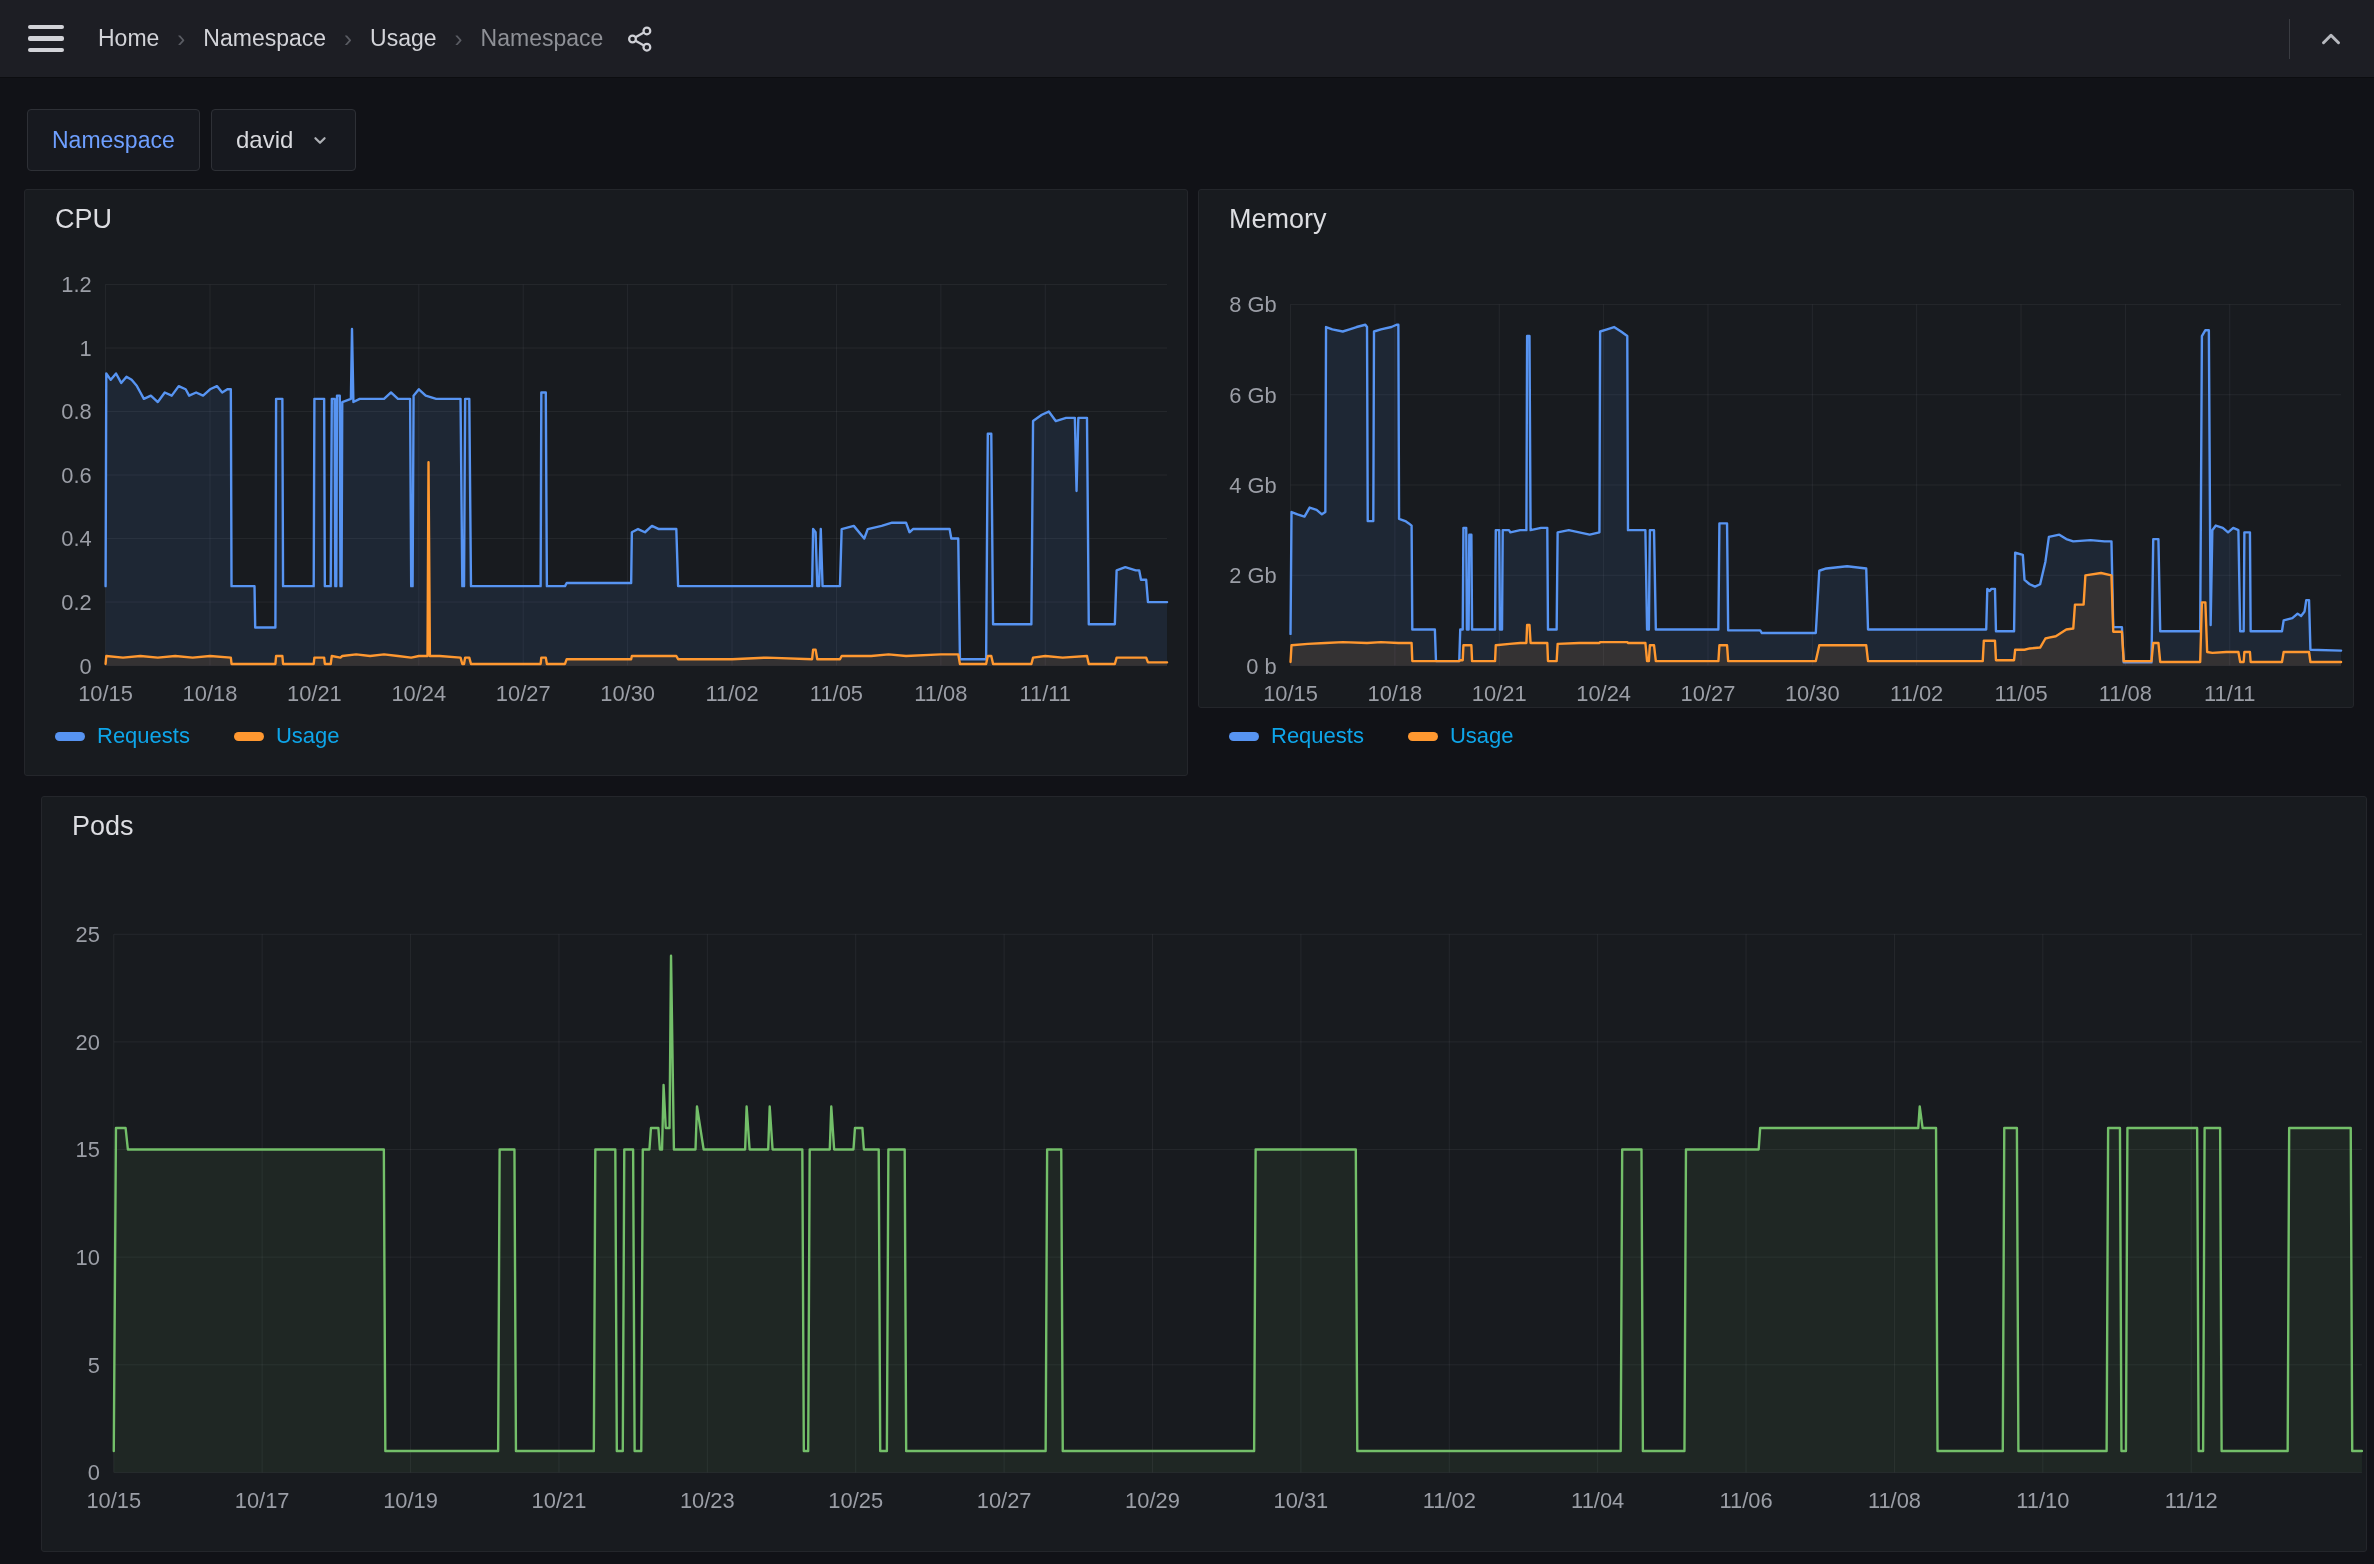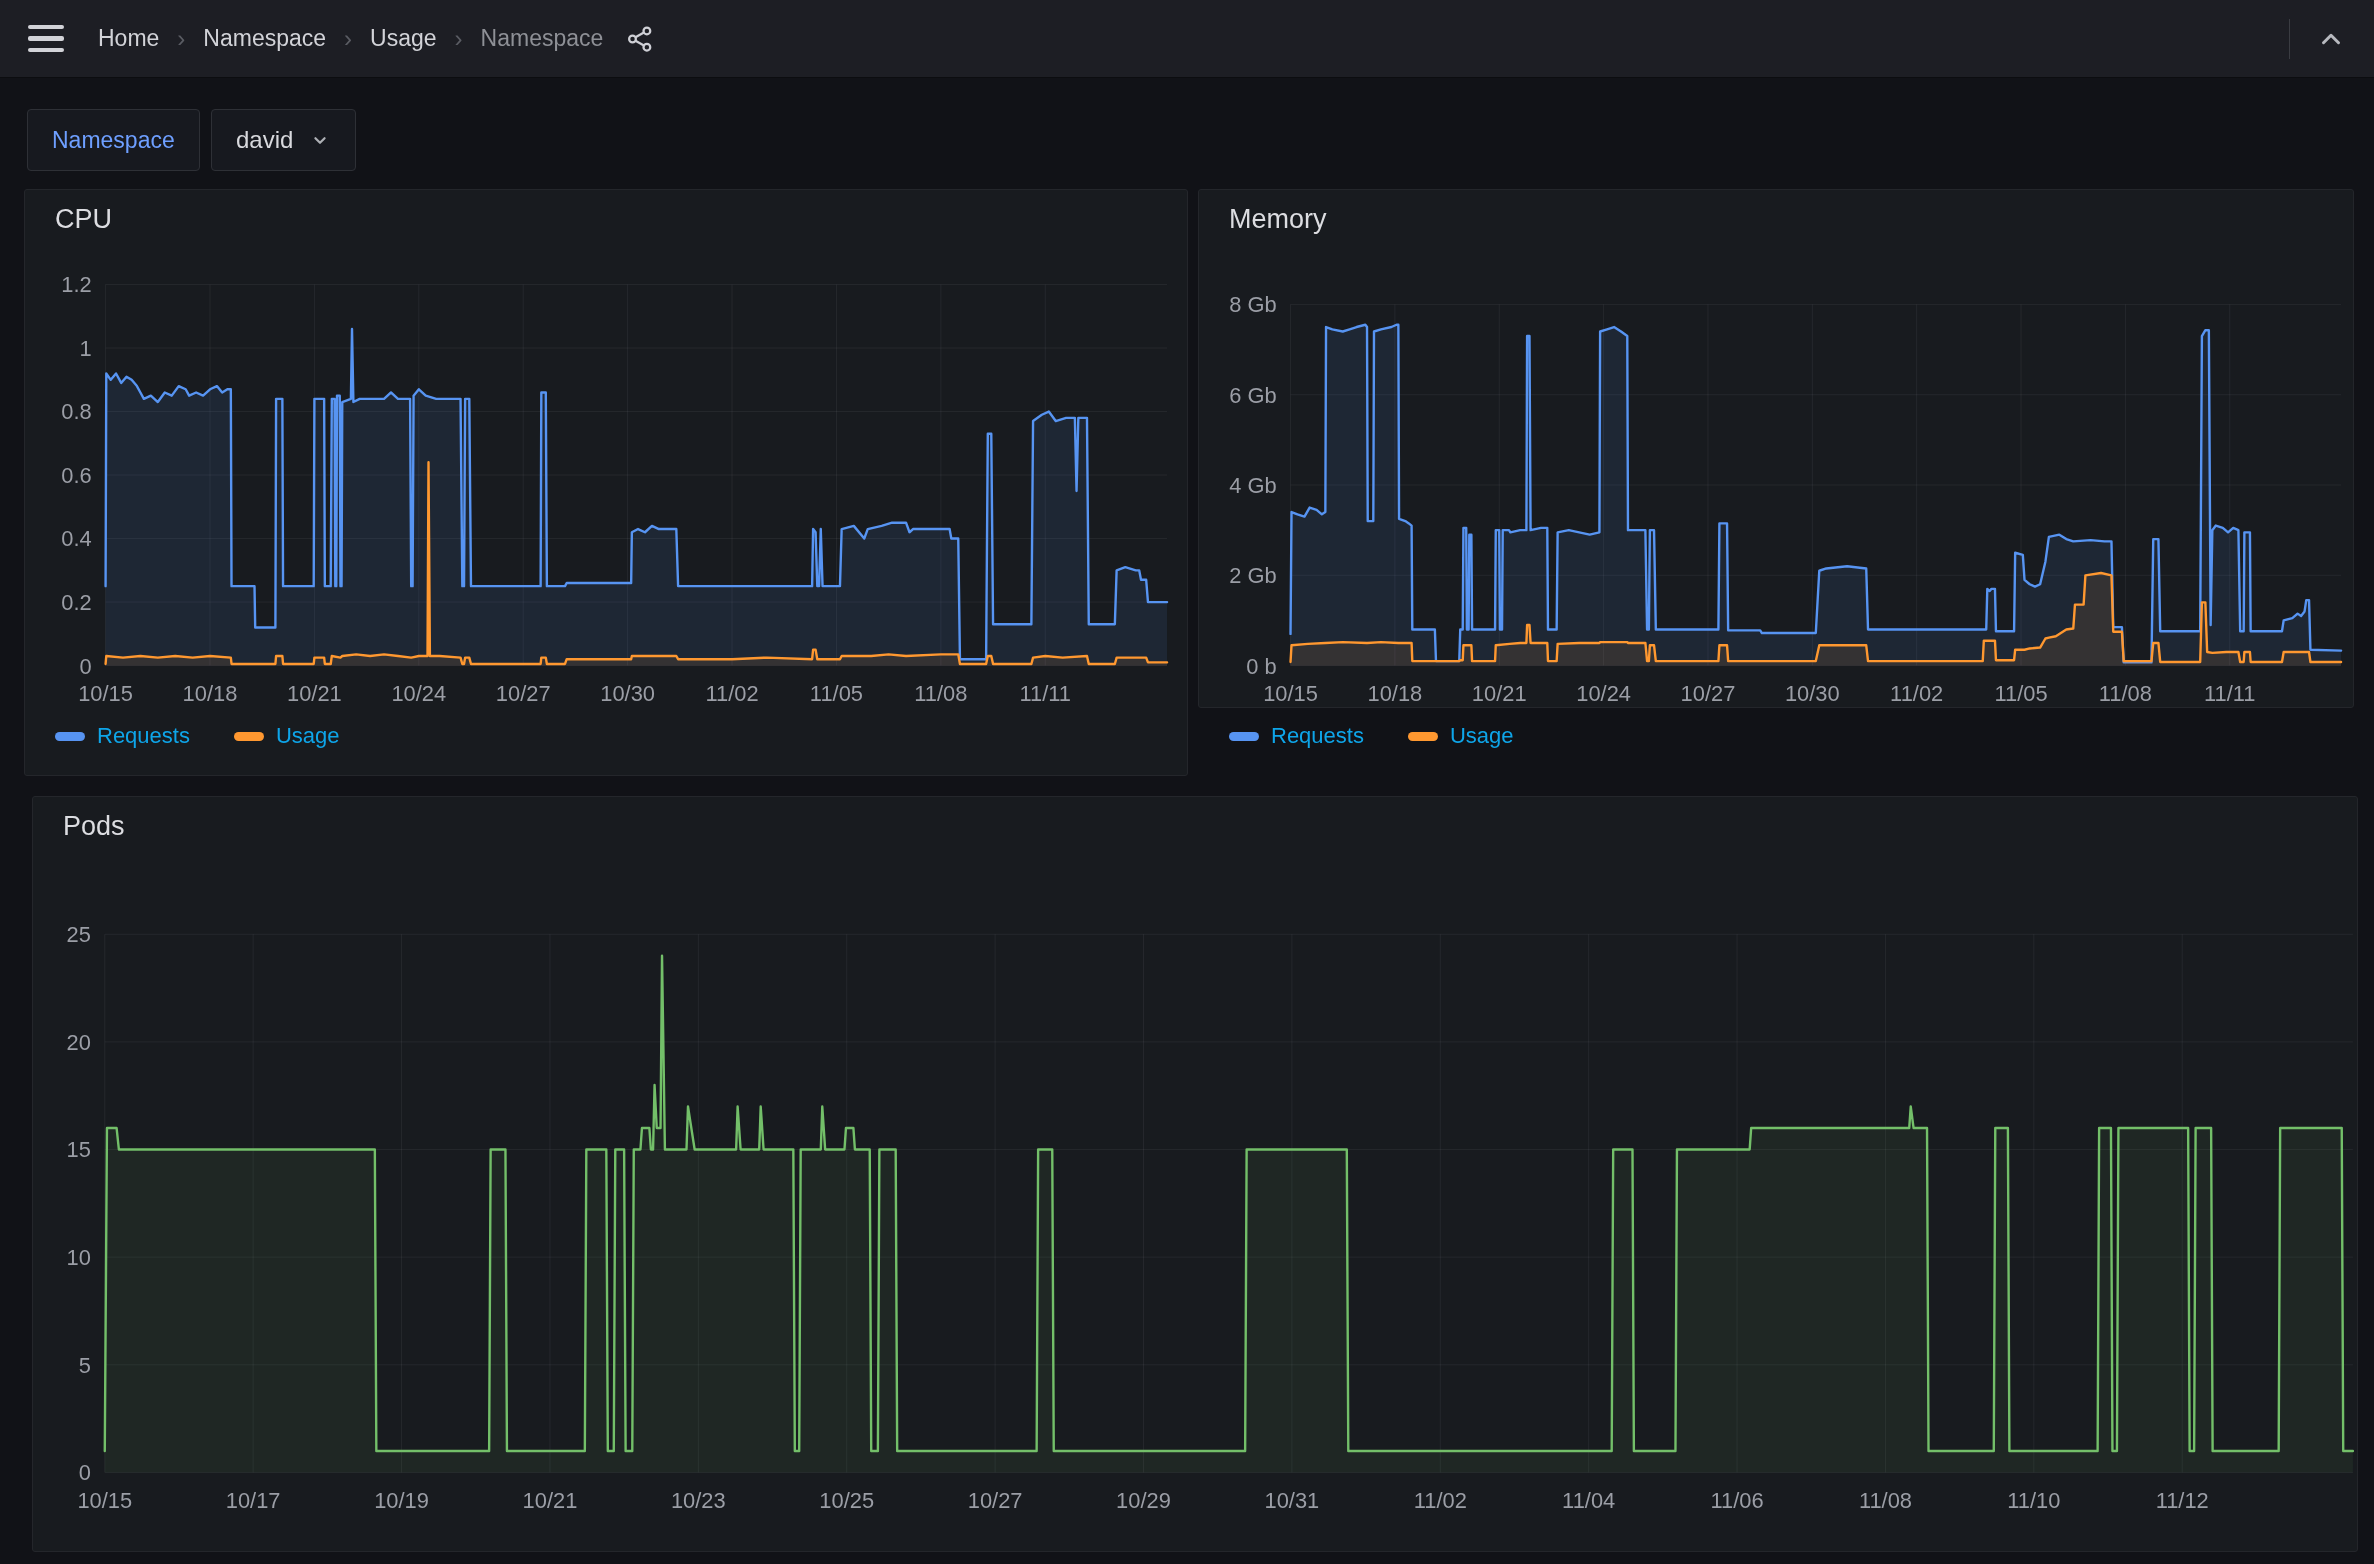--- a/index.html
+++ b/index.html
@@ -19,21 +19,21 @@
   .var-chip{position:absolute;height:62px;display:flex;align-items:center;padding:0 24px;
     background:#17191f;border:1px solid #2e3036;border-radius:4px;box-sizing:border-box;}
   .var-label{left:27px;color:#6e9fff;font-size:23px;font-weight:500;cursor:pointer;}
   .var-value{left:211px;color:#d8d9dd;font-size:24px;gap:16px;cursor:pointer;}
   .home-btn{position:absolute;left:2196px;top:109px;width:152px;height:60px;border:1px solid #43454b;
     border-radius:4px;display:flex;align-items:center;justify-content:center;gap:13px;
     color:#e0e1e5;font-size:23px;font-weight:500;box-sizing:border-box;cursor:pointer;background:transparent;}
   .panel{position:absolute;background:#181b1f;border:1px solid #24262b;border-radius:3px;box-sizing:border-box;}
   #panel-cpu{left:24px;top:189px;width:1164px;height:587px;}
   #panel-mem{left:1198px;top:189px;width:1156px;height:519px;}
-  #panel-pods{left:32px;top:796px;width:2326px;height:756px;}
+  #panel-pods{left:41px;top:796px;width:2326px;height:756px;}
   .panel-title{position:absolute;left:30px;top:14px;font-size:27px;font-weight:500;color:#dcdde1;}
   .chart{position:absolute;left:0;top:0;}
   svg{font-family:"Liberation Sans", sans-serif;}
   svg .grid{stroke:rgba(204,204,220,0.08);stroke-width:1;}
   svg .tick{fill:#9b9ea6;font-size:22px;}
   .legend{position:absolute;left:30px;top:533px;display:flex;gap:44px;align-items:center;}
   .lg-item{display:flex;align-items:center;gap:12px;font-size:22px;color:#0ea5e9;cursor:pointer;}
   .lg-swatch{width:30px;height:9px;border-radius:4.5px;}
 </style>
 </head>

